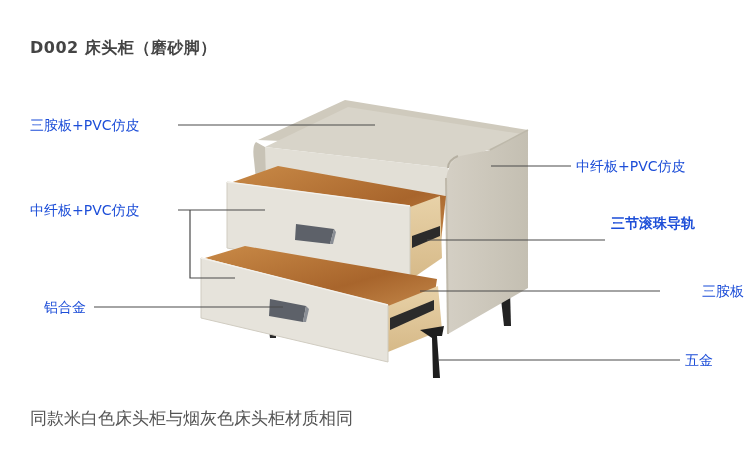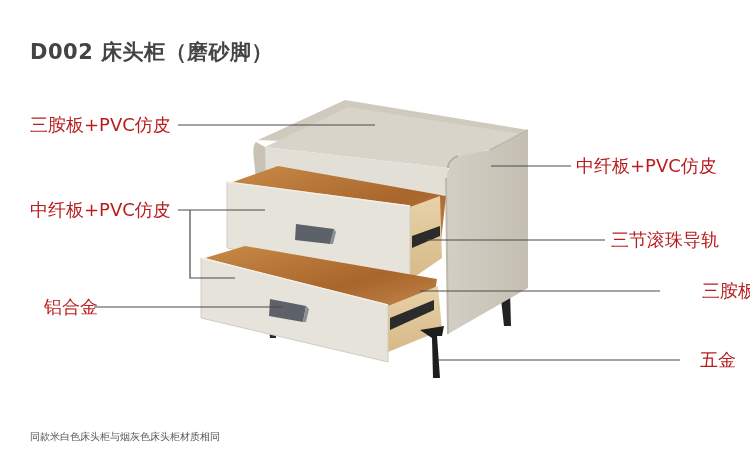--- a/index.html
+++ b/index.html
@@ -1,21 +1,21 @@
 <!DOCTYPE html>
 <html><head>
   <meta charset="utf-8">
   <style>
     html, body { margin: 0; padding: 0; background: #ffffff; }
     body { width: 750px; height: 467px; position: relative; overflow: hidden;
            font-family: "DejaVu Sans", "Liberation Sans", sans-serif; color: #4a4a4a; }
-    .title { position: absolute; left: 30px; top: 38px; font-size: 21px; font-weight: bold;
+    .title { position: absolute; left: 30px; top: 38px; font-size: 16px; font-weight: bold;
              color: #444444; letter-spacing: 0.5px; white-space: nowrap; }
-    .label { position: absolute; font-size: 18px; color: #b91c1c; white-space: nowrap; line-height: 18px; }
-    .footnote { position: absolute; left: 30px; top: 430px; font-size: 10px; color: #555555; white-space: nowrap; }
+    .label { position: absolute; font-size: 14px; color: #1d4ed8; white-space: nowrap; line-height: 18px; }
+    .footnote { position: absolute; left: 30px; top: 407px; font-size: 17px; color: #555555; white-space: nowrap; }
     svg.art { position: absolute; left: 0; top: 0; }
     .lead { stroke: #4a4a4a; stroke-width: 1.2; fill: none; }
   </style>
 </head>
 <body>
 
 <div class="title">D002 床头柜（磨砂脚）</div>
 
 <svg class="art" width="750" height="467" viewBox="0 0 750 467" xmlns="http://www.w3.org/2000/svg">
   <defs>
@@ -103,17 +103,17 @@
     <line class="lead" x1="427" y1="240" x2="605" y2="240"></line>
     <line class="lead" x1="420" y1="291" x2="660" y2="291"></line>
     <line class="lead" x1="438" y1="360" x2="680" y2="360"></line>
   </g>
 </svg>
 
 <div class="label" style="left:30px; top:116px;">三胺板+PVC仿皮</div>
 <div class="label" style="left:30px; top:201px;">中纤板+PVC仿皮</div>
 <div class="label" style="left:44px; top:298px;">铝合金</div>
 <div class="label" style="left:576px; top:157px;">中纤板+PVC仿皮</div>
-<div class="label" style="left:611px; top:231px;">三节滚珠导轨</div>
+<div class="label" style="left:611px; top:214px;font-weight:bold;">三节滚珠导轨</div>
 <div class="label" style="left:702px; top:282px;">三胺板</div>
-<div class="label" style="left:685px; top:351px;margin-left:15px;">五金</div>
+<div class="label" style="left:685px; top:351px;">五金</div>
 
 <div class="footnote">同款米白色床头柜与烟灰色床头柜材质相同</div>
 
 </body></html>

